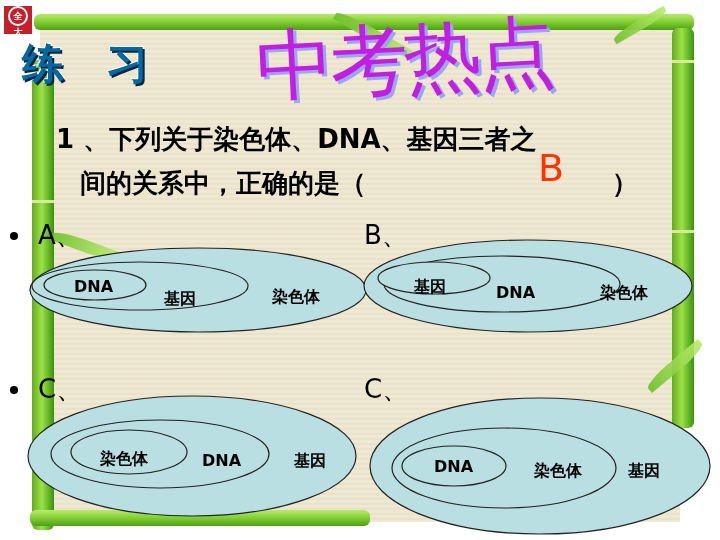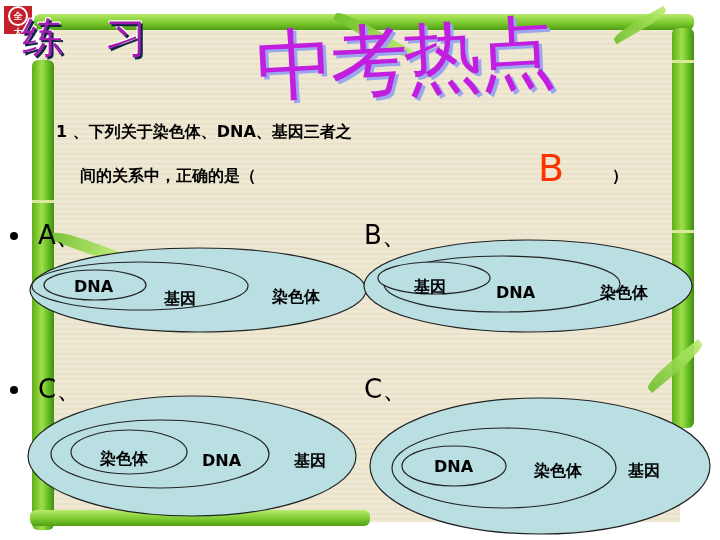--- a/index.html
+++ b/index.html
@@ -6,23 +6,23 @@
   body { width:720px; height:540px; position:relative; overflow:hidden; background:#ffffff; font-family:"DejaVu Sans", sans-serif; }
   .paper { position:absolute; left:40px; top:22px; width:640px; height:500px;
     background: repeating-linear-gradient(0deg, #efe8d2 0px, #efe8d2 2px, #e6dec4 3px, #f1ebd7 5px);
     }
   .bamboo-v { position:absolute; width:22px; background:linear-gradient(90deg,#5fae1c,#9ee04a 45%,#6cc02a 70%,#3f8f10); border-radius:6px; }
   .bamboo-h { position:absolute; height:16px; background:linear-gradient(180deg,#b8ea6a,#7ccb2f 55%,#4f9e15); border-radius:6px; }
   .node { position:absolute; height:3px; background:#d9e89a; }
   .leaf { position:absolute; background:linear-gradient(90deg,#6fbf2a,#b9ec6d); border-radius:50% 0; opacity:.9; }
   .logo { position:absolute; left:4px; top:6px; width:28px; height:28px; background:#c4202b; display:flex; align-items:flex-start; justify-content:center; }
   .logo-inner { width:20px; height:20px; border:2px solid #fff; border-radius:50%; box-sizing:border-box; color:#fff; font-size:9px; line-height:16px; text-align:center; font-weight:bold; }
-  .practice { position:absolute; left:22px; top:10px; font-size:42px; font-weight:normal; color:#a21caf; letter-spacing:14px; text-shadow:2px 2px 0 #0d2444, -1px -1px 0 #fff, 1px -1px 0 #fff; font-family:"DejaVu Serif", serif; }
+  .practice { position:absolute; left:22px; top:36px; font-size:42px; font-weight:bold; color:#0369a1; letter-spacing:14px; text-shadow:2px 2px 0 #0d2444, -1px -1px 0 #fff, 1px -1px 0 #fff; font-family:"DejaVu Serif", serif; }
   .hot { position:absolute; left:256px; top:8px; font-size:78px; color:#c21ee0; font-family:"DejaVu Serif", serif; text-shadow:3px 3px 0 #9aa7ef; letter-spacing:-4px; transform:rotate(-3deg); }
-  .q { position:absolute; font-size:16px; font-weight:bold; color:#000; white-space:nowrap; }
+  .q { position:absolute; font-size:26px; font-weight:bold; color:#000; white-space:nowrap; }
   .answer { position:absolute; left:538px; top:146px; font-size:38px; color:#ff3300; font-family:"DejaVu Sans", sans-serif; }
   .opt { position:absolute; font-size:26px; color:#000; }
   .bullet { position:absolute; width:8px; height:8px; background:#000; border-radius:50%; }
   .diagram { position:absolute; }
   .diagram svg text { font-weight:bold; font-family:"DejaVu Sans", sans-serif; }
 </style>
 </head>
 <body>
 
 <div class="paper"></div>

